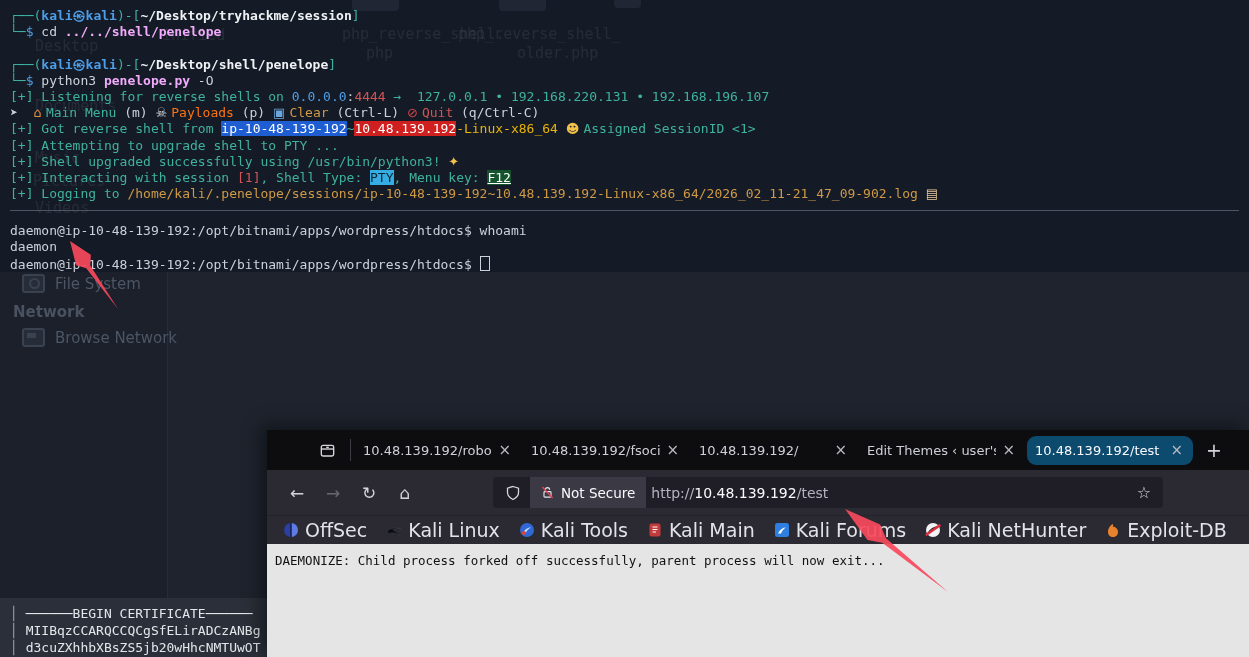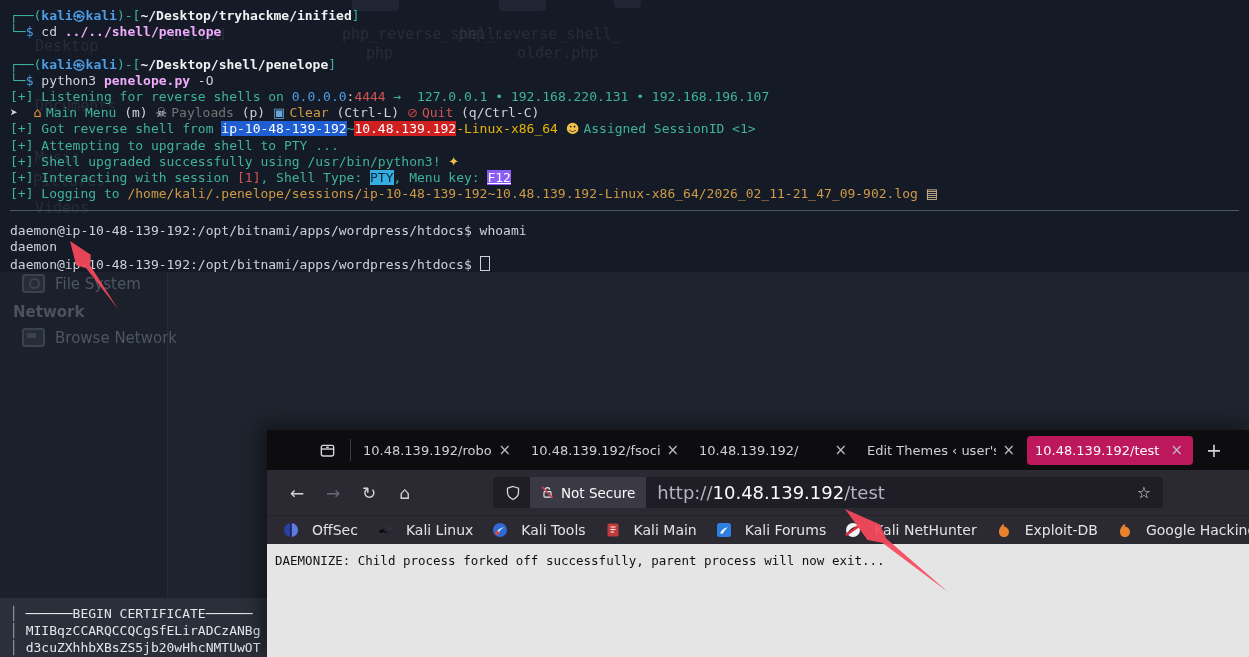--- a/index.html
+++ b/index.html
@@ -29,27 +29,27 @@
   .cursor{display:inline-block;width:8px;height:13px;border:1.5px solid #ccd2da;vertical-align:-2px;}
   .c-frame{color:#3db0a0;}
   .c-user{color:#4d9ee8;font-weight:bold;}
   .c-pathb{color:#eef2f5;font-weight:bold;}
   .c-argb{color:#f0abfc;font-weight:bold;}
   .c-dollar{color:#4d9ee8;}
   .c-plain{color:#ccd2da;margin-top:40px;}
   .c-teal{color:#3fb29c;}
   .c-blue{color:#4d9ee8;}
   .c-red{color:#d25454;}
-  .c-purple{color:#737373;text-align:center;}
+  .c-purple{color:#f97316;text-align:center;}
   .c-orange{color:#cf9a45;}
   .c-steel{color:#eab308;}
   .c-hlblue{background:#1e5ed2;color:#fff;}
   .c-hlred{background:#d01f1f;color:#fff;}
   .c-chipcyan{background:#34ade2;color:#0a2535;}
-  .c-chippurple{background:#8b5cf6;color:#fff;text-decoration:underline;}
+  .c-chippurple{background:#14532d;color:#fff;text-decoration:underline;}
   .c-eHouse{color:#e8903a;font-family:"DejaVu Sans",sans-serif;}
   .c-eSkull{color:#d8dde2;font-family:"DejaVu Sans",sans-serif;}
   .c-eFrame{color:#6aa6dc;font-family:"DejaVu Sans",sans-serif;}
   .c-eNo{color:#d84545;font-family:"DejaVu Sans",sans-serif;}
   .c-eLove{color:#f2c14a;font-family:"DejaVu Sans",sans-serif;}
   .c-eMuscle{color:#f2c14a;font-family:"DejaVu Sans",sans-serif;}
   .c-eScroll{color:#e8c99a;font-family:"DejaVu Sans",sans-serif;}
 
   
   .cert{position:absolute;left:0;top:598px;width:267px;height:59px;background:#2a2f39;z-index:3;
@@ -60,38 +60,38 @@
   
   .ff{position:absolute;left:267px;top:430px;width:982px;height:227px;z-index:4;
       box-shadow:-6px -4px 18px rgba(0,0,0,0.45);}
   .tabbar{height:40px;background:#0d0d10;display:flex;align-items:center;padding-left:52px;box-sizing:border-box;}
   .ffview{display:flex;align-items:center;}
   .tabbar-sep{width:1px;height:22px;background:#3c3c44;margin-left:14px;margin-right:3px;}
   .tab{width:166px;height:29px;margin:0 1px;border-radius:4px;display:flex;align-items:center;
        padding:0 8px;box-sizing:border-box;color:#cfcfd8;font-size:13px;cursor:default;}
   .tab .title{flex:1;overflow:hidden;white-space:nowrap;}
   .tab .close{margin-left:4px;color:#b9b9c2;font-size:15px;padding:0 2px;}
-  .tab.active{background:#be185d;color:#fbfbfe;}
+  .tab.active{background:#0c4a6e;color:#fbfbfe;border-radius:9px;}
   .newtab{margin-left:12px;font-size:19px;color:#d3d3da;}
 
   .navbar{height:45px;background:#2b2a33;display:flex;align-items:center;padding-left:12px;position:relative;}
   .nav-ico{width:36px;text-align:center;font-size:17px;color:#d3d3da;font-family:"DejaVu Sans",sans-serif;}
   .nav-ico.dim{color:#686872;}
   .urlbar{position:absolute;left:226px;top:7px;width:670px;height:31px;background:#1f1e27;border-radius:4px;
           display:flex;align-items:center;overflow:hidden;}
   .shield{display:flex;align-items:center;margin:0 9px 0 12px;}
   .chip{display:flex;align-items:center;gap:7px;background:#3a3944;height:31px;padding:0 11px;
         color:#fbfbfe;font-size:13.5px;white-space:nowrap;}
-  .url{margin-left:11px;font-size:18px;color:#b4b4c0;white-space:nowrap;}
+  .url{margin-left:5px;font-size:14px;color:#b4b4c0;white-space:nowrap;}
   .url .host{color:#fbfbfe;}
   .star{margin-left:auto;margin-right:12px;color:#d6d6de;font-size:16px;font-family:"DejaVu Sans",sans-serif;}
 
   .bmbar{height:29px;background:#2b2a33;display:flex;align-items:center;padding-left:16px;gap:19px;
          border-top:1px solid #232229;box-sizing:border-box;overflow:hidden;}
-  .bm{display:flex;align-items:center;gap:13px;font-size:14px;color:#e2e3e8;white-space:nowrap;justify-content:space-between;}
+  .bm{display:flex;align-items:center;gap:6px;font-size:19px;color:#e2e3e8;white-space:nowrap;justify-content:space-between;}
   .bm svg{width:16px;height:16px;flex:none;}
 
   .content{position:absolute;top:114px;left:0;width:1016px;height:113px;background:#e5e5e5;}
   .pagetext{position:absolute;left:8px;top:9px;font-family:"DejaVu Sans Mono",monospace;font-size:12.5px;color:#111;}
 
   
   .arrows{position:absolute;inset:0;z-index:10;pointer-events:none;}
 </style>
 </head>
 <body>
@@ -122,21 +122,21 @@
         <span class="ghost" style="left: 342px; top: 26px;">php_reverse_shell.</span>
         <span class="ghost" style="left: 366px; top: 45px;">php</span>
         <span class="ghost" style="left: 458px; top: 26px;">php_reverse_shell_</span>
         <span class="ghost" style="left: 517px; top: 45px;">older.php</span>
         <span class="ghost" style="left: 35px; top: 98px;">Documents</span>
         <span class="ghost" style="left: 35px; top: 150px;">Music</span>
         <span class="ghost" style="left: 33px; top: 173px;">Pictures</span>
         <span class="ghost" style="left: 35px; top: 200px;">Videos</span>
       </div>
     <div id="term-lines">
-        <div class="term-line"><span class="c-frame">┌──(</span><span class="c-user">kali㉿kali</span><span class="c-frame">)-[</span><span class="c-pathb">~/Desktop/tryhackme/inified</span><span class="c-frame">]</span></div>
+        <div class="term-line"><span class="c-frame">┌──(</span><span class="c-user">kali㉿kali</span><span class="c-frame">)-[</span><span class="c-pathb">~/Desktop/tryhackme/session</span><span class="c-frame">]</span></div>
         <div class="term-line"><span class="c-frame">└─</span><span class="c-dollar">$</span><span class="c-plain"> cd </span><span class="c-argb">../../shell/penelope</span></div>
         <div class="term-line"></div>
         <div class="term-line"><span class="c-frame">┌──(</span><span class="c-user">kali㉿kali</span><span class="c-frame">)-[</span><span class="c-pathb">~/Desktop/shell/penelope</span><span class="c-frame">]</span></div>
         <div class="term-line"><span class="c-frame">└─</span><span class="c-dollar">$</span><span class="c-plain"> python3 </span><span class="c-argb">penelope.py</span><span class="c-plain"> -O</span></div>
         <div class="term-line"><span class="c-teal">[+] Listening for reverse shells on </span><span class="c-blue">0.0.0.0</span><span class="c-plain">:</span><span class="c-red">4444</span><span class="c-teal"> →  127.0.0.1 • 192.168.220.131 • 192.168.196.107</span></div>
         <div class="term-line"><span class="c-plain">➤  </span><span class="c-eHouse">⌂ </span><span class="c-teal">Main Menu </span><span class="c-plain">(m) </span><span class="c-eSkull">☠ </span><span class="c-purple">Payloads </span><span class="c-plain">(p) </span><span class="c-eFrame">▣ </span><span class="c-orange">Clear </span><span class="c-plain">(Ctrl-L) </span><span class="c-eNo">⊘ </span><span class="c-red">Quit </span><span class="c-plain">(q/Ctrl-C)</span></div>
         <div class="term-line"><span class="c-teal">[+] Got reverse shell from </span><span class="c-hlblue">ip-10-48-139-192</span><span class="c-teal">~</span><span class="c-hlred">10.48.139.192</span><span class="c-steel">-Linux-x86_64 </span><span class="c-eLove">☻ </span><span class="c-teal">Assigned SessionID &lt;1&gt;</span></div>
         <div class="term-line"><span class="c-teal">[+] Attempting to upgrade shell to PTY ...</span></div>
         <div class="term-line"><span class="c-teal">[+] Shell upgraded successfully using /usr/bin/python3! </span><span class="c-eMuscle">✦</span></div>
         <div class="term-line"><span class="c-teal">[+] Interacting with session </span><span class="c-red">[1]</span><span class="c-teal">, Shell Type: </span><span class="c-chipcyan">PTY</span><span class="c-teal">, Menu key: </span><span class="c-chippurple">F12</span></div>

